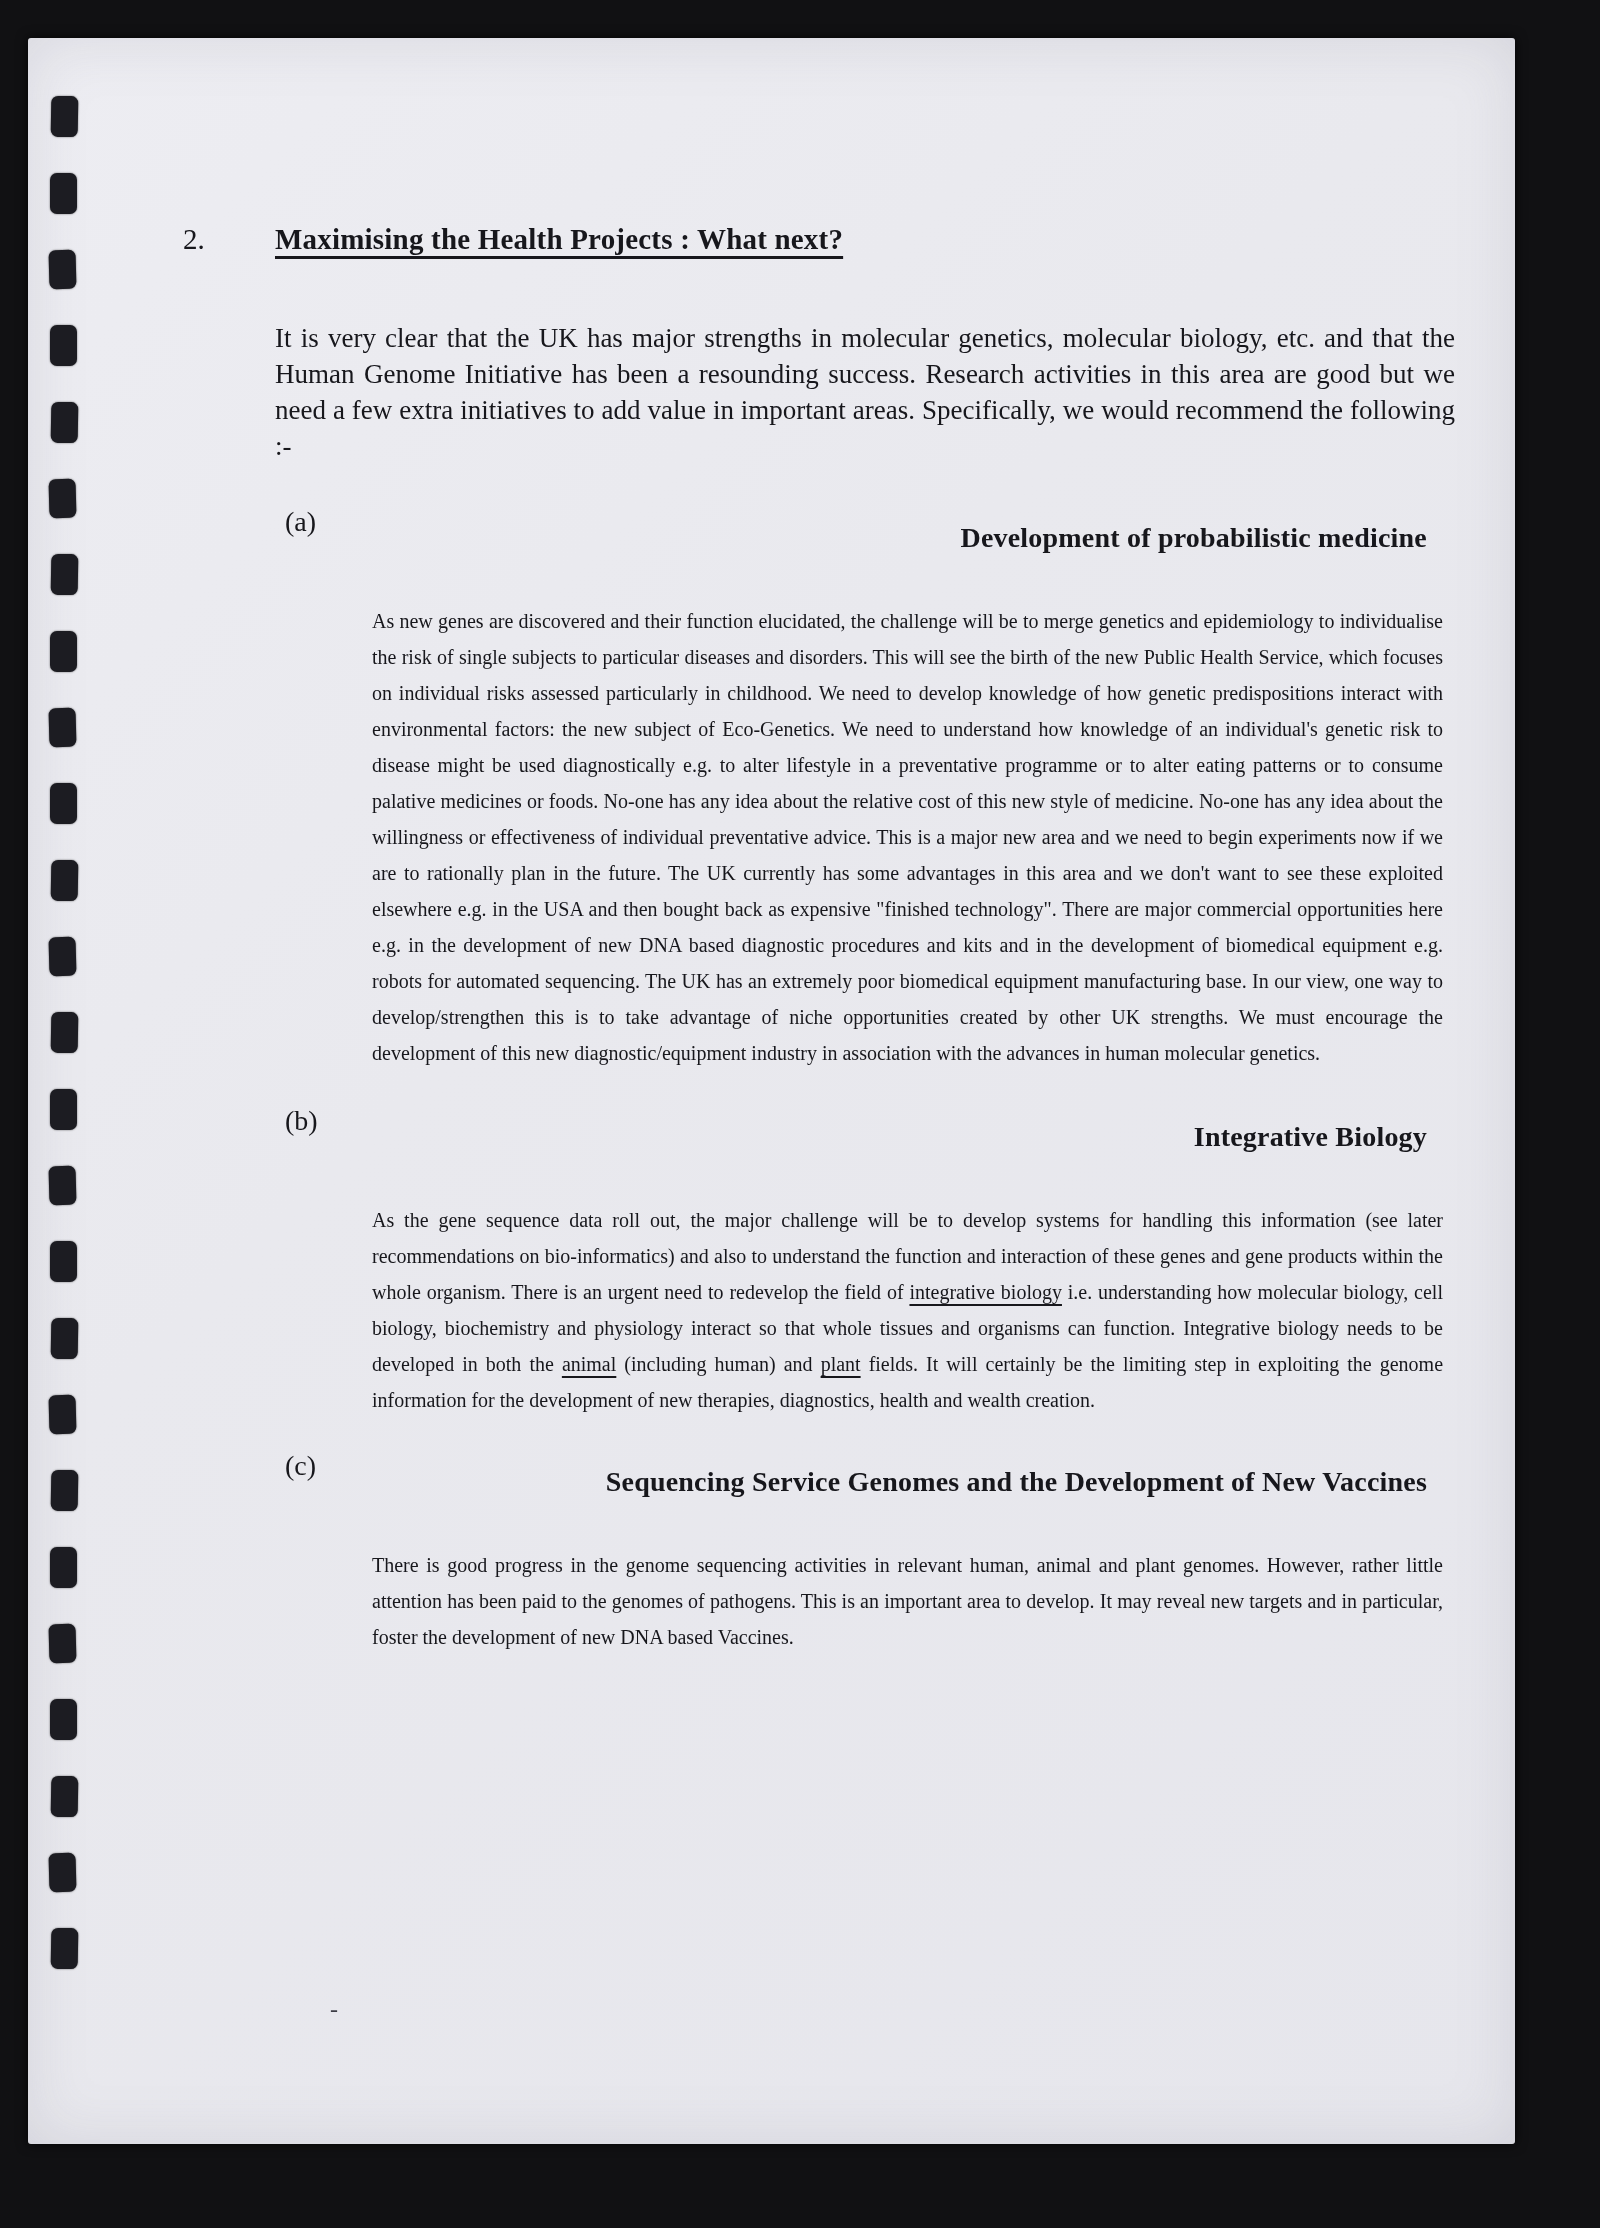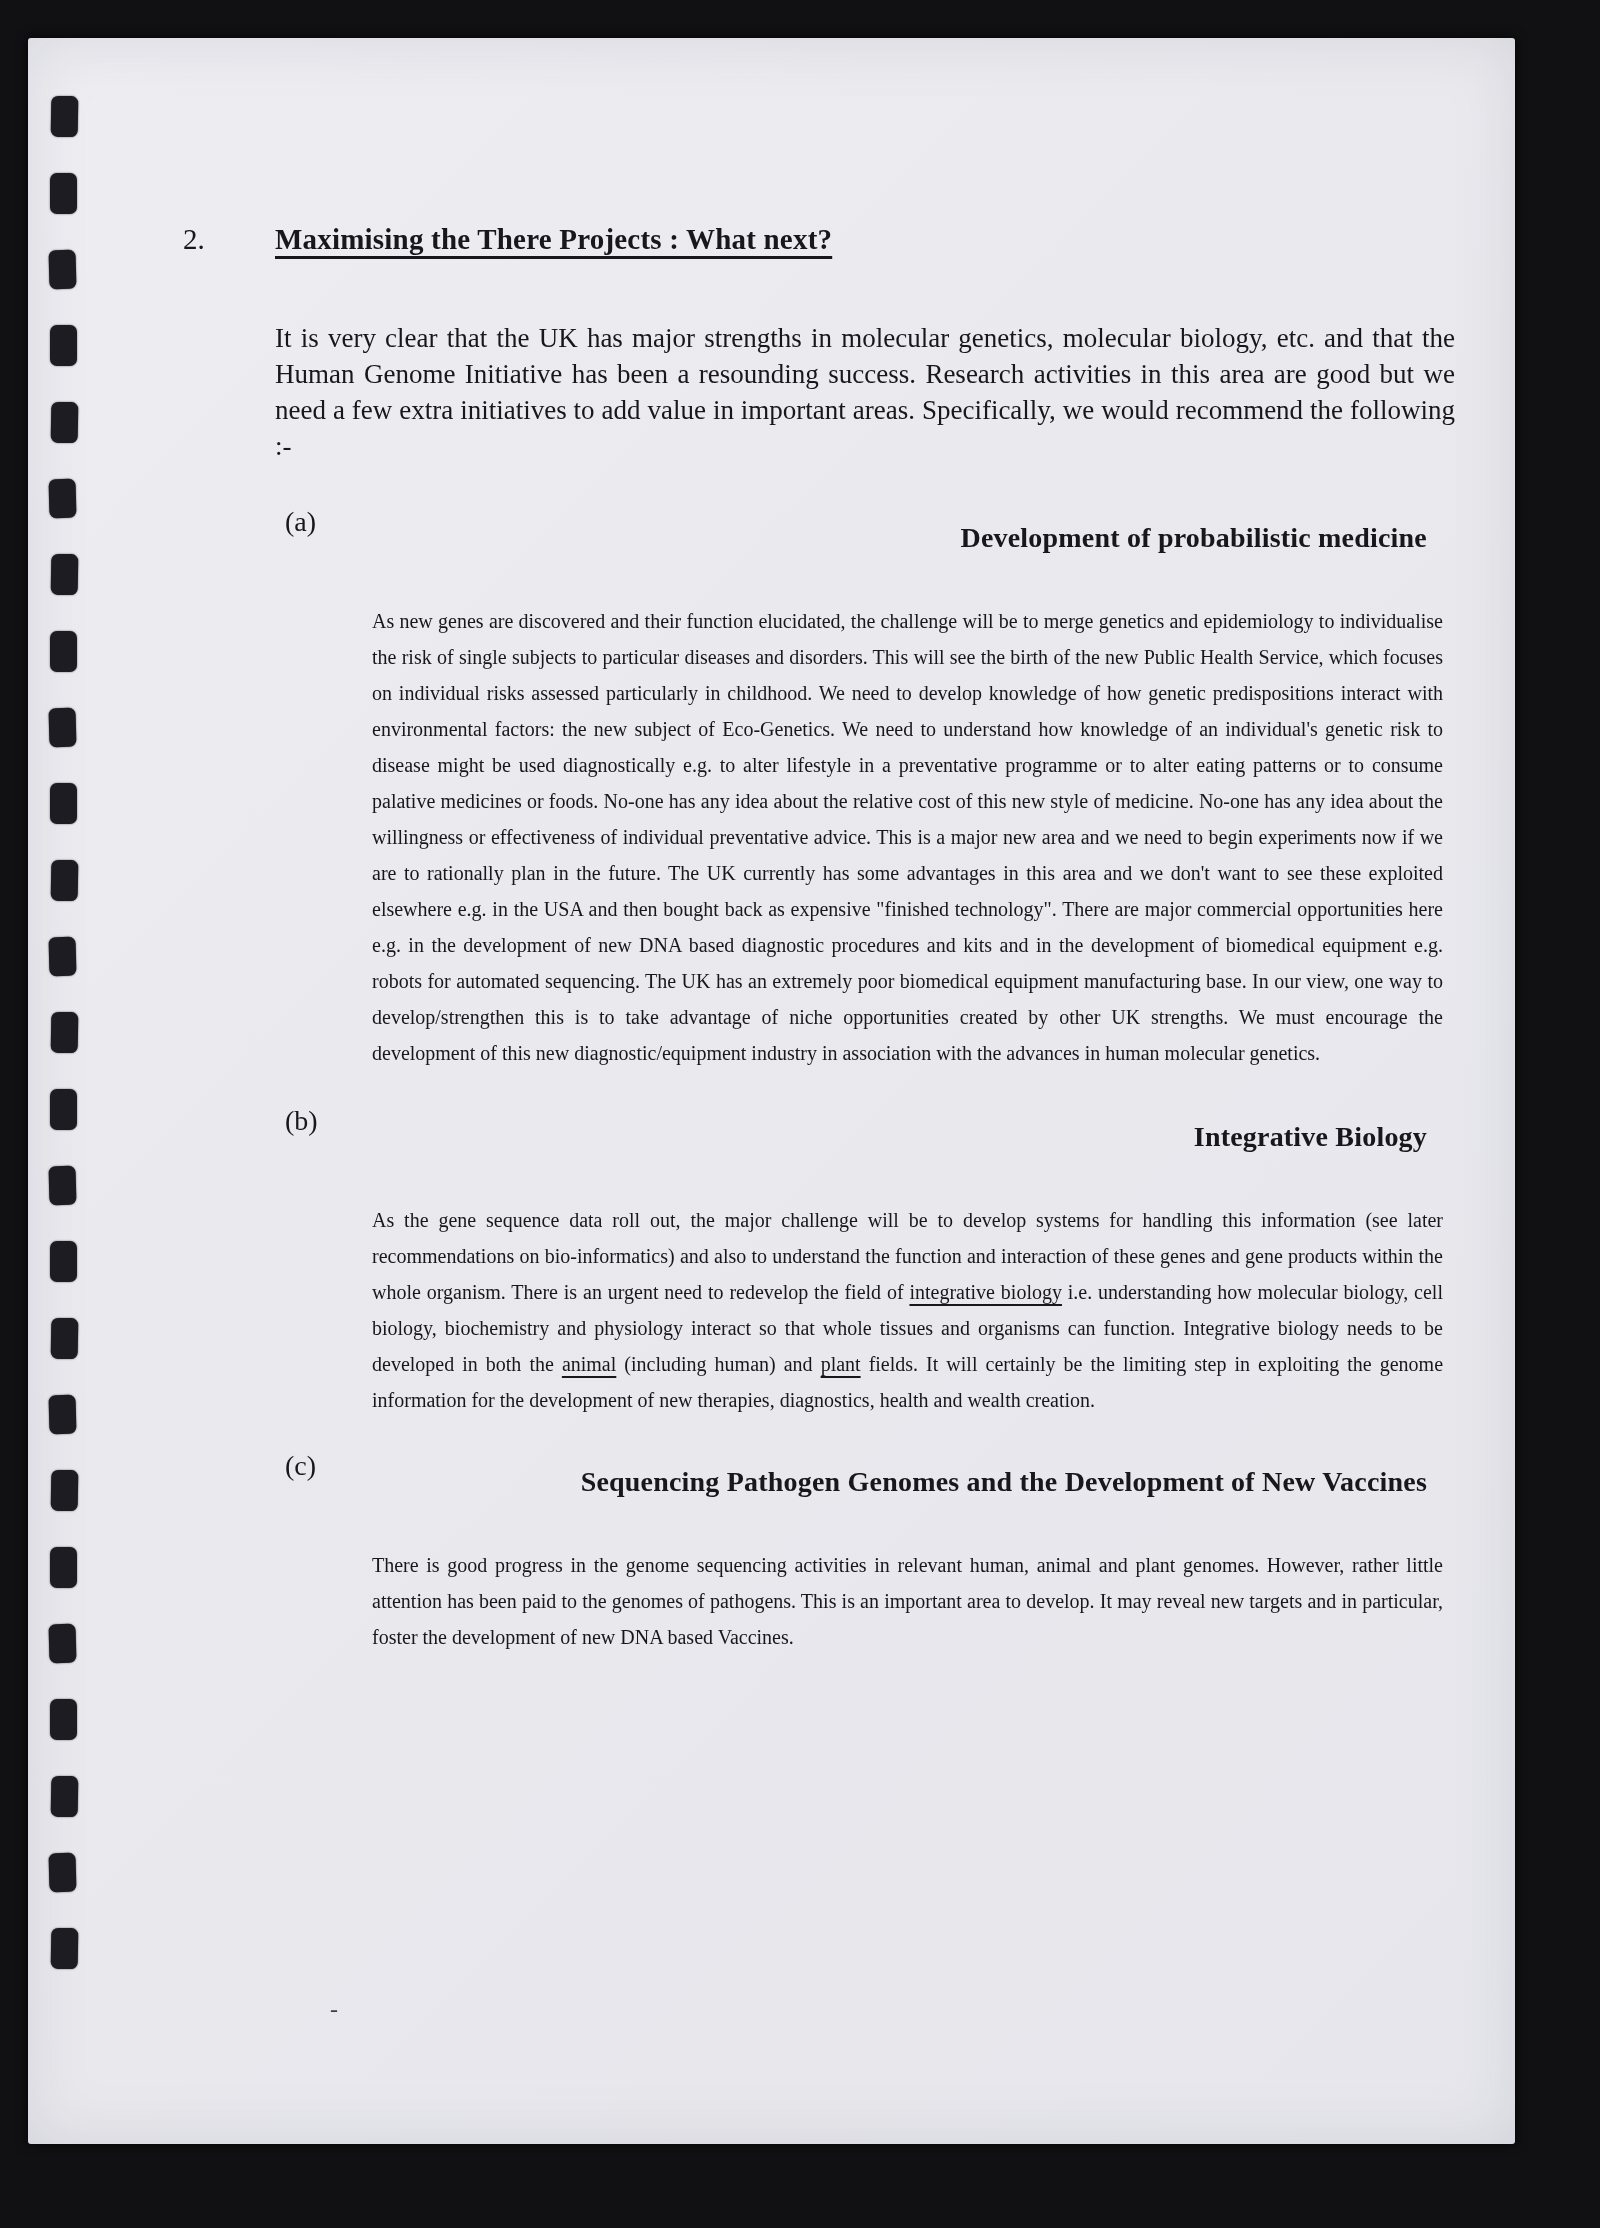--- a/index.html
+++ b/index.html
@@ -126,39 +126,39 @@
       <div class="hole"></div>
       <div class="hole"></div>
       <div class="hole"></div>
       <div class="hole"></div>
     </div>
 
   <div class="content">
 
     <div class="sect-head">
       <div class="sect-num">2.</div>
-      <h1 class="sect-title">Maximising the There Projects : What next?</h1>
+      <h1 class="sect-title">Maximising the Health Projects : What next?</h1>
     </div>
 
     <p class="intro">It is very clear that the UK has major strengths in molecular genetics, molecular biology, etc. and that the Human Genome Initiative has been a resounding success.  Research activities in this area are good but we need a few extra initiatives to add value in important areas.  Specifically, we would recommend the following :-</p>
 
     <div class="subsection sub-a">
       <div class="sub-label">(a)</div>
       <h2 class="sub-title">Development of probabilistic medicine</h2>
       <p class="sub-body">As new genes are discovered and their function elucidated, the challenge will be to merge genetics and epidemiology to individualise the risk of single subjects to particular diseases and disorders.  This will see the birth of the new Public Health Service, which focuses on individual risks assessed particularly in childhood.  We need to develop knowledge of how genetic predispositions interact with environmental factors:  the new subject of Eco-Genetics.  We need to understand how knowledge of an individual's genetic risk to disease might be used diagnostically e.g. to alter lifestyle in a preventative programme or to alter eating patterns or to consume palative medicines or foods.  No-one has any idea about the relative cost of this new style of medicine.  No-one has any idea about the willingness or effectiveness of individual preventative advice.  This is a major new area and we need to begin experiments now if we are to rationally plan in the future.  The UK currently has some advantages in this area and we don't want to see these exploited elsewhere e.g. in the USA and then bought back as expensive "finished technology".  There are major commercial opportunities here e.g. in the development of new DNA based diagnostic procedures and kits and in the development of biomedical equipment e.g. robots for automated sequencing.  The UK has an extremely poor biomedical equipment manufacturing base.  In our view, one way to develop/strengthen this is to take advantage of niche opportunities created by other UK strengths.  We must encourage the development of this new diagnostic/equipment industry in association with the advances in human molecular genetics.</p>
     </div>
 
     <div class="subsection sub-b">
       <div class="sub-label">(b)</div>
       <h2 class="sub-title">Integrative Biology</h2>
       <p class="sub-body">As the gene sequence data roll out, the major challenge will be to develop systems for handling this information (see later recommendations on bio-informatics) and also to understand the function and interaction of these genes and gene products within the whole organism.  There is an urgent need to redevelop the field of <u>integrative biology</u> i.e. understanding how molecular biology, cell biology, biochemistry and physiology interact so that whole tissues and organisms can function.  Integrative biology needs to be developed in both the <u>animal</u> (including human) and <u>plant</u> fields.  It will certainly be the limiting step in exploiting the genome information for the development of new therapies, diagnostics, health and wealth creation.</p>
     </div>
 
     <div class="subsection sub-c">
       <div class="sub-label">(c)</div>
-      <h2 class="sub-title">Sequencing Pathogen Genomes and the Development of New Vaccines</h2>
+      <h2 class="sub-title">Sequencing Service Genomes and the Development of New Vaccines</h2>
       <p class="sub-body">There is good progress in the genome sequencing activities in relevant human, animal and plant genomes.  However, rather little attention has been paid to the genomes of pathogens.  This is an important area to develop.  It may reveal new targets and in particular, foster the development of new DNA based Vaccines.</p>
     </div>
 
   </div>
 
   <div class="stray-dash">-</div>
 </div>
 
 </body></html>

